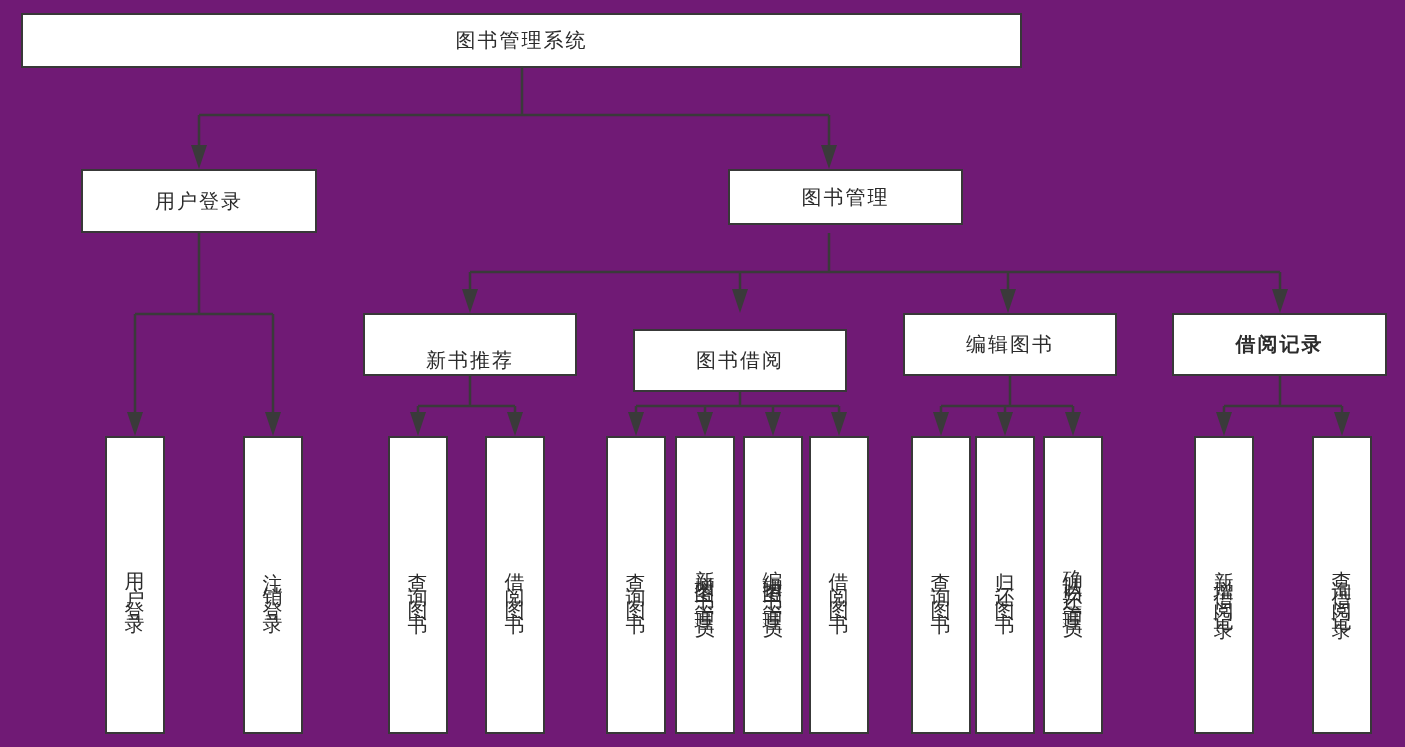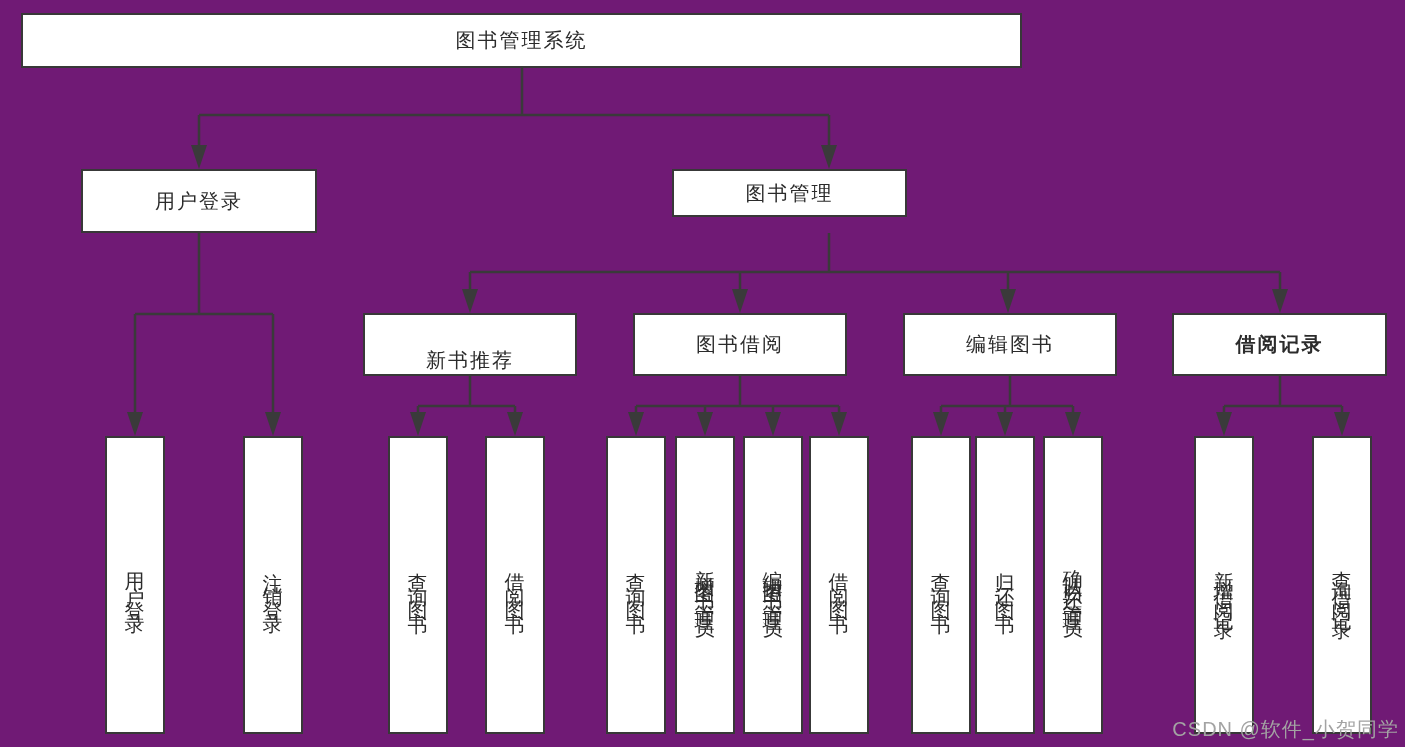--- a/index.html
+++ b/index.html
@@ -75,28 +75,28 @@
     </g>
   </svg>
 
   <div class="node" style="left:21px;top:13px;width:1001px;height:55px;">
     <span>图书管理系统</span>
   </div>
 
   <div class="node" style="left:81px;top:169px;width:236px;height:64px;">
     <span>用户登录</span>
   </div>
-  <div class="node" style="left:672px;top:169px;width:235px;height:48px;">
+  <div class="node" style="left:728px;top:169px;width:235px;height:56px;">
     <span>图书管理</span>
   </div>
 
   <div class="node" style="left:363px;top:313px;width:214px;height:63px;align-items:flex-end;">
     <span>新书推荐</span>
   </div>
-  <div class="node" style="left:633px;top:313px;width:214px;height:63px;">
+  <div class="node" style="left:633px;top:329px;width:214px;height:63px;">
     <span>图书借阅</span>
   </div>
   <div class="node" style="left:903px;top:313px;width:214px;height:63px;">
     <span>编辑图书</span>
   </div>
   <div class="node" style="left:1172px;top:313px;width:215px;height:63px;font-weight:bold;">
     <span>借阅记录</span>
   </div>
 
   <div class="node leaf" style="left:105px;top:436px;width:60px;height:298px;">
@@ -136,14 +136,13 @@
     <span>确认归还（管理员）</span>
   </div>
 
   <div class="node leaf sp-m" style="left:1194px;top:436px;width:60px;height:298px;">
     <span>新增借阅记录</span>
   </div>
   <div class="node leaf sp-m" style="left:1312px;top:436px;width:60px;height:298px;">
     <span>查询借阅记录</span>
   </div>
 
-  <div class="watermark">CSDN @软件_小贺同学</div>
 </div>
 
 </body></html>

